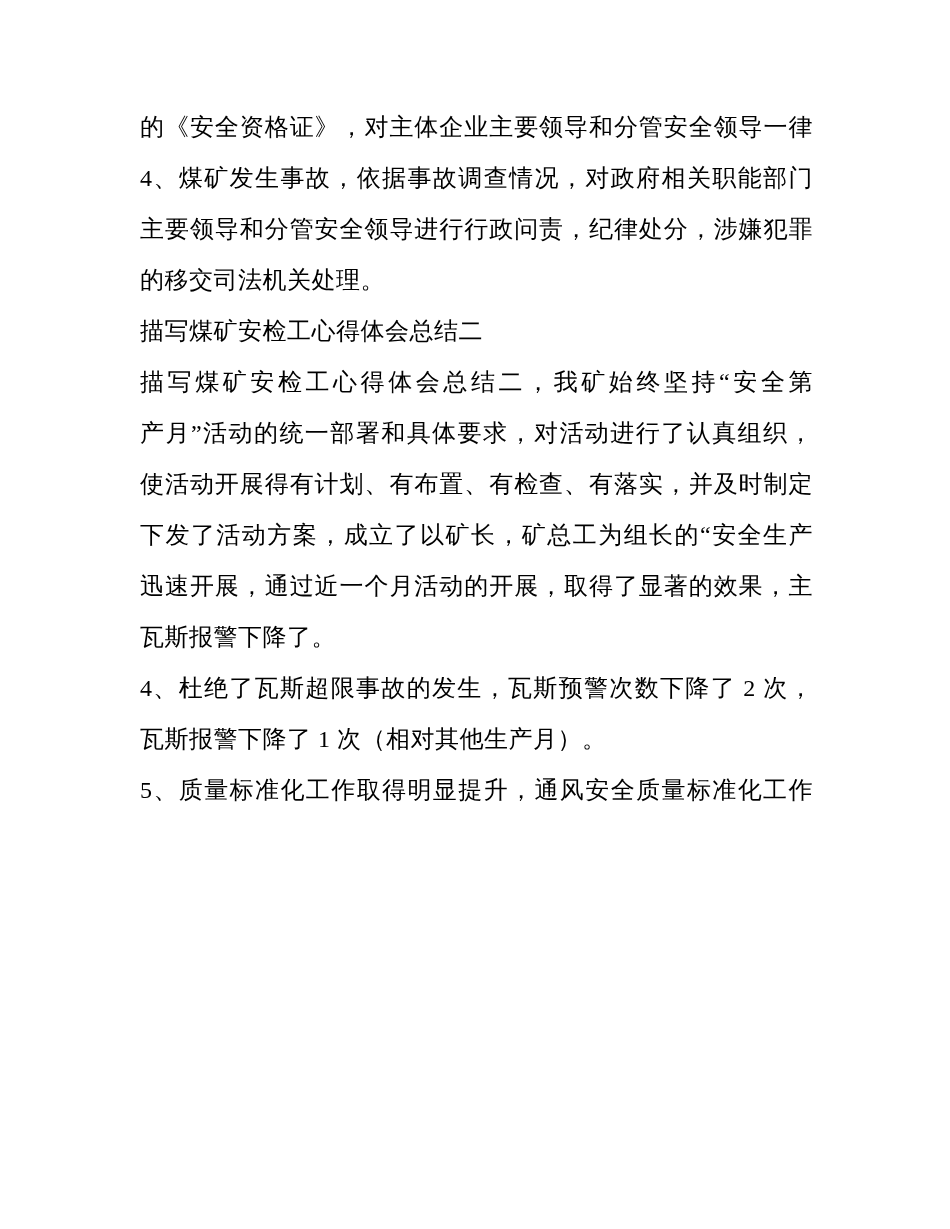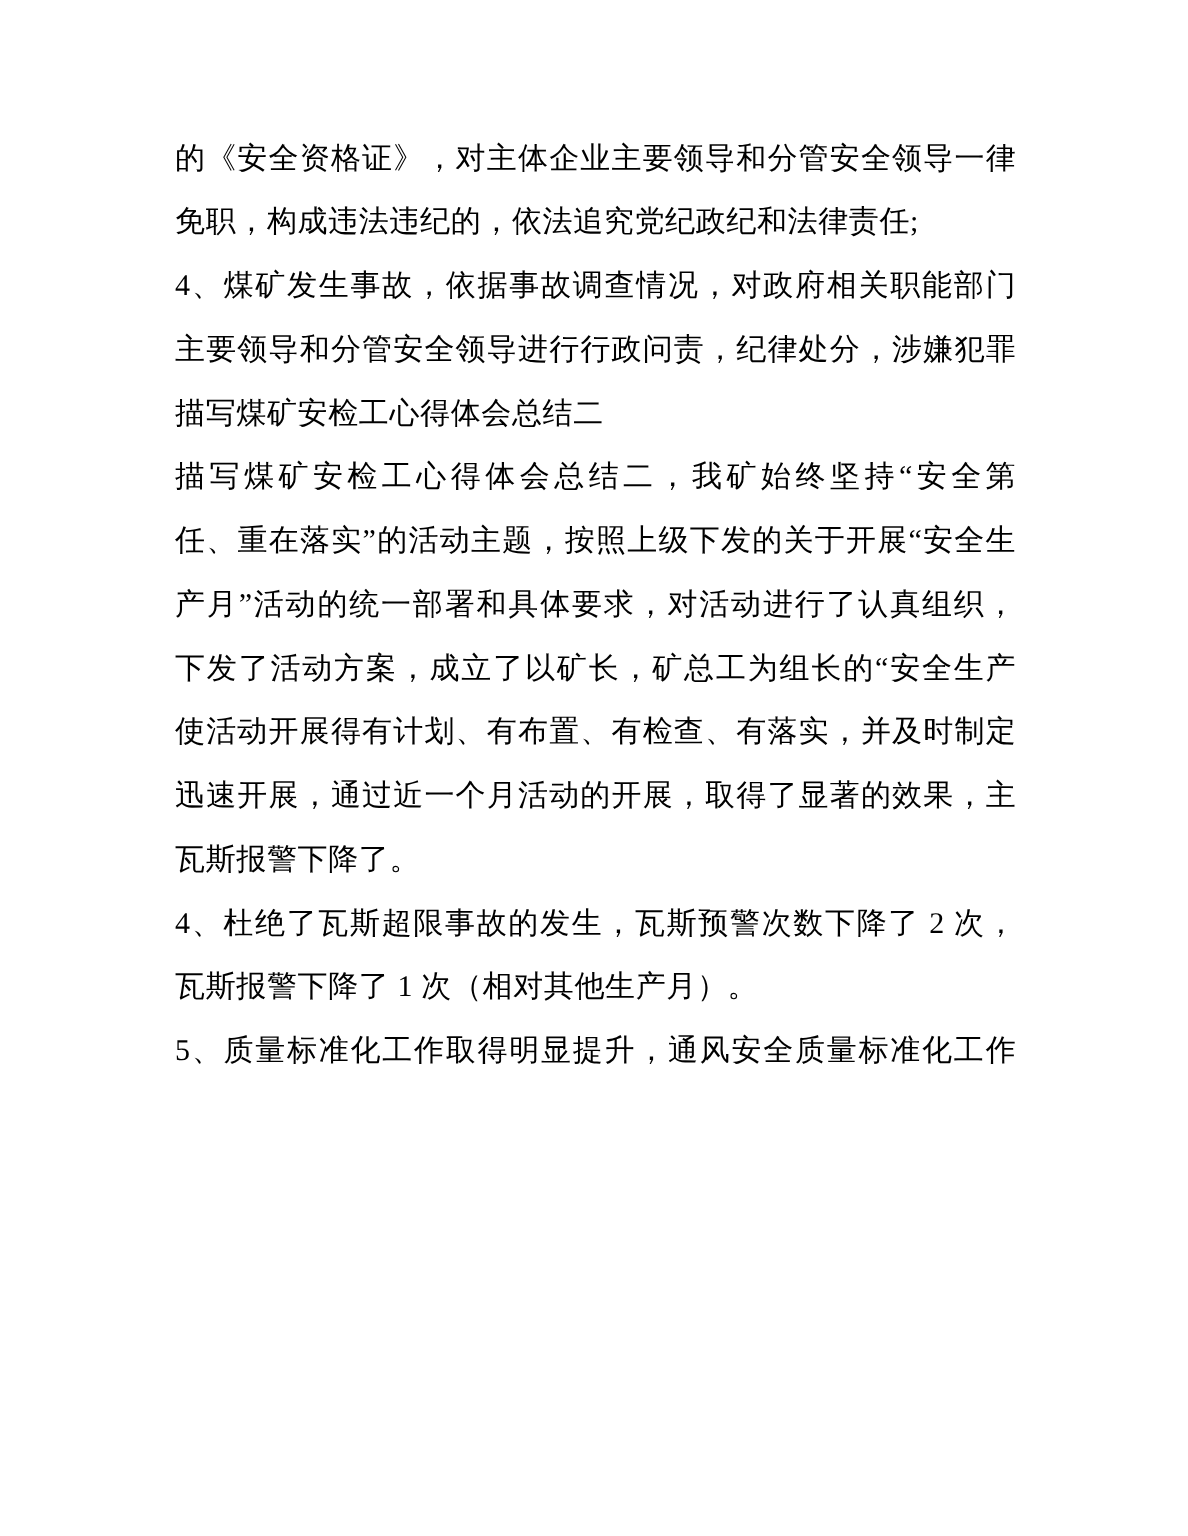--- a/index.html
+++ b/index.html
@@ -30,27 +30,26 @@
     text-align: justify;
     text-align-last: justify;
     overflow: hidden;
   }
 </style>
 </head>
 <body>
 
 <div class="doc">
     <div class="line fill">的《安全资格证》，对主体企业主要领导和分管安全领导一律</div>
-    <div class="line">免职，构成违法违纪的，依法追究党纪政纪和法律责任;</div>
     <div class="line fill">4、煤矿发生事故，依据事故调查情况，对政府相关职能部门</div>
     <div class="line fill">主要领导和分管安全领导进行行政问责，纪律处分，涉嫌犯罪</div>
+    <div class="line">的移交司法机关处理。</div>
     <div class="line">描写煤矿安检工心得体会总结二</div>
     <div class="line fill">描写煤矿安检工心得体会总结二，我矿始终坚持“安全第</div>
-    <div class="line fill">任、重在落实”的活动主题，按照上级下发的关于开展“安全生</div>
     <div class="line fill">产月”活动的统一部署和具体要求，对活动进行了认真组织，</div>
+    <div class="line fill">使活动开展得有计划、有布置、有检查、有落实，并及时制定</div>
     <div class="line fill">下发了活动方案，成立了以矿长，矿总工为组长的“安全生产</div>
-    <div class="line fill">使活动开展得有计划、有布置、有检查、有落实，并及时制定</div>
     <div class="line fill">迅速开展，通过近一个月活动的开展，取得了显著的效果，主</div>
     <div class="line">瓦斯报警下降了。</div>
     <div class="line fill">4、杜绝了瓦斯超限事故的发生，瓦斯预警次数下降了 2 次，</div>
     <div class="line">瓦斯报警下降了 1 次（相对其他生产月）。</div>
     <div class="line fill">5、质量标准化工作取得明显提升，通风安全质量标准化工作</div>
   </div>
 
 </body></html>

